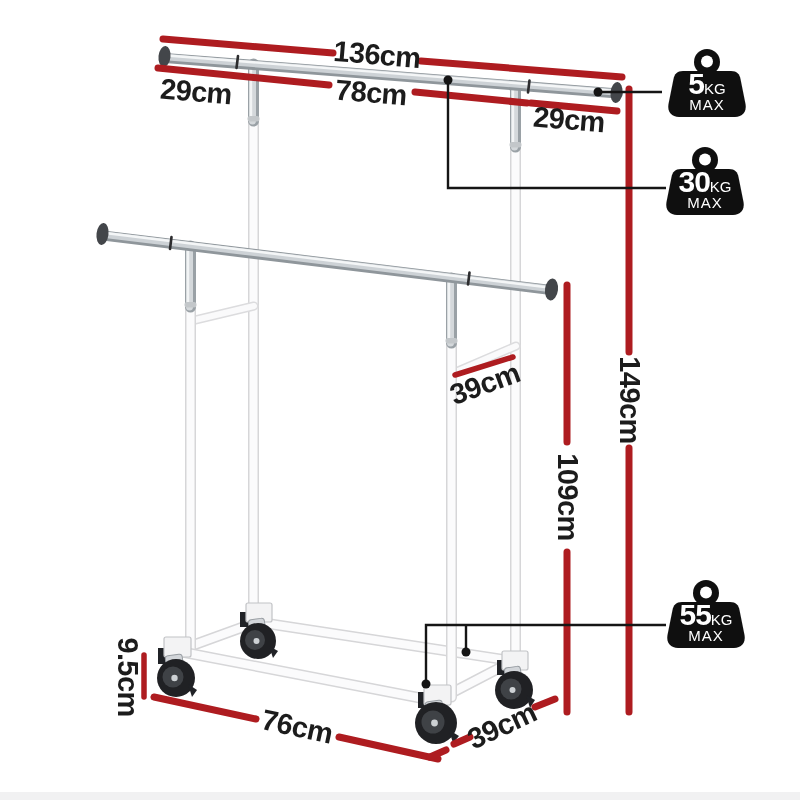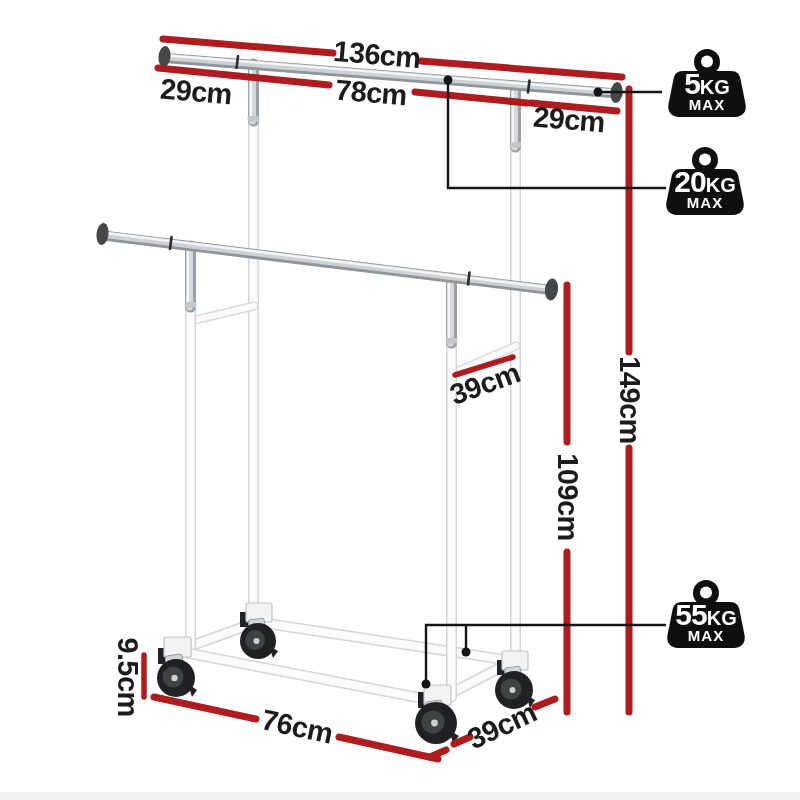--- a/index.html
+++ b/index.html
@@ -37,23 +37,23 @@
   .r5 {transform:translate(-50%,-50%) rotate(4.8deg)}
   .r90{transform:translate(-50%,-50%) rotate(90deg)}
   .rm20{transform:translate(-50%,-50%) rotate(-20deg)}
   .r12{transform:translate(-50%,-50%) rotate(12deg)}
   .rm25{transform:translate(-50%,-50%) rotate(-25deg)}
   
   .badge{position:absolute;width:90px;height:74px;}
   .badge svg{position:absolute;left:0;top:0}
   .cap-l1{position:absolute;left:0;right:0;top:23px;text-align:center;color:#ffffff;line-height:25px;}
   .cap-val{font-size:30px;font-weight:700;letter-spacing:-1px}
-  .cap-unit{font-size:20px;font-weight:700;letter-spacing:0}
+  .cap-unit{font-size:15px;font-weight:400;letter-spacing:0}
   .cap-l2{position:absolute;left:0;right:0;top:49px;text-align:center;color:#ffffff;
-          font-size:15px;font-weight:700;letter-spacing:1px;line-height:15px;}
+          font-size:15px;font-weight:400;letter-spacing:1px;line-height:15px;}
   .bottom-strip{position:absolute;left:0;right:0;bottom:0;height:8px;background:#f1f1f2;}
 </style>
 </head>
 <body>
 
 <div class="stage">
 
   <svg class="art" width="800" height="800" viewBox="0 0 800 800">
 
     <g>
@@ -222,21 +222,21 @@
     <div class="cap-l1"><span class="cap-val">5</span><span class="cap-unit">KG</span></div>
     <div class="cap-l2">MAX</div>
   </div>
 
   <div class="badge" style="left:660px;top:146px">
     <svg viewBox="0 0 90 74" width="90" height="74">
       <circle cx="45" cy="14" r="13" fill="#0f0f0f"></circle>
       <circle cx="45" cy="13.5" r="6" fill="#ffffff"></circle>
       <path d="M21 23 L69 23 C75 23 77.5 26 78.5 31 L83.5 56 C85 64 80 69 73 69 L17 69 C10 69 5 64 6.5 56 L11.5 31 C12.5 26 15 23 21 23 Z" fill="#0f0f0f"></path>
     </svg>
-    <div class="cap-l1"><span class="cap-val">20</span><span class="cap-unit">KG</span></div>
+    <div class="cap-l1"><span class="cap-val">30</span><span class="cap-unit">KG</span></div>
     <div class="cap-l2">MAX</div>
   </div>
 
   <div class="badge" style="left:661px;top:579px">
     <svg viewBox="0 0 90 74" width="90" height="74">
       <circle cx="45" cy="14" r="13" fill="#0f0f0f"></circle>
       <circle cx="45" cy="13.5" r="6" fill="#ffffff"></circle>
       <path d="M21 23 L69 23 C75 23 77.5 26 78.5 31 L83.5 56 C85 64 80 69 73 69 L17 69 C10 69 5 64 6.5 56 L11.5 31 C12.5 26 15 23 21 23 Z" fill="#0f0f0f"></path>
     </svg>
     <div class="cap-l1"><span class="cap-val">55</span><span class="cap-unit">KG</span></div>

